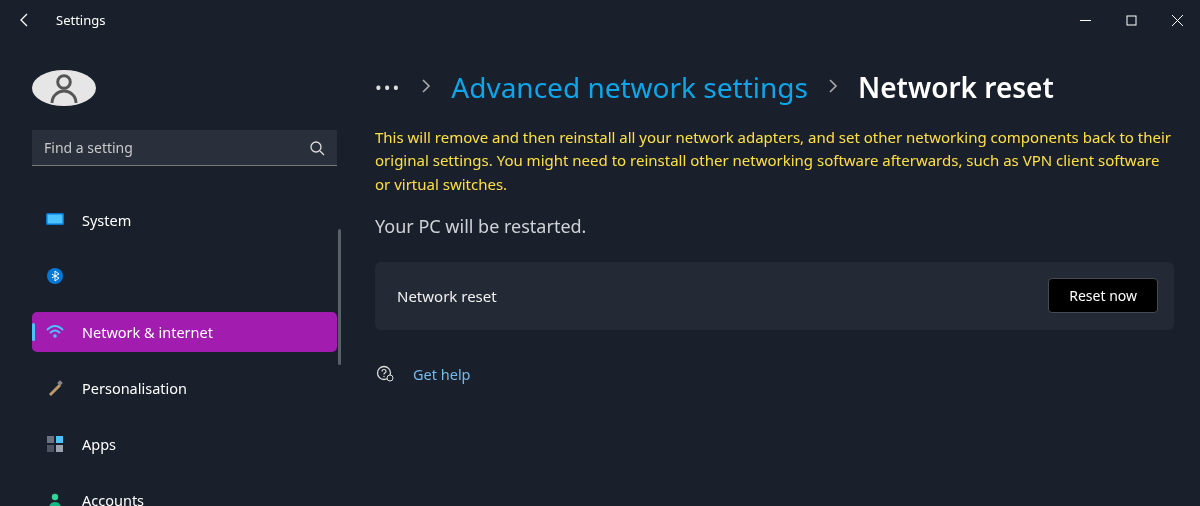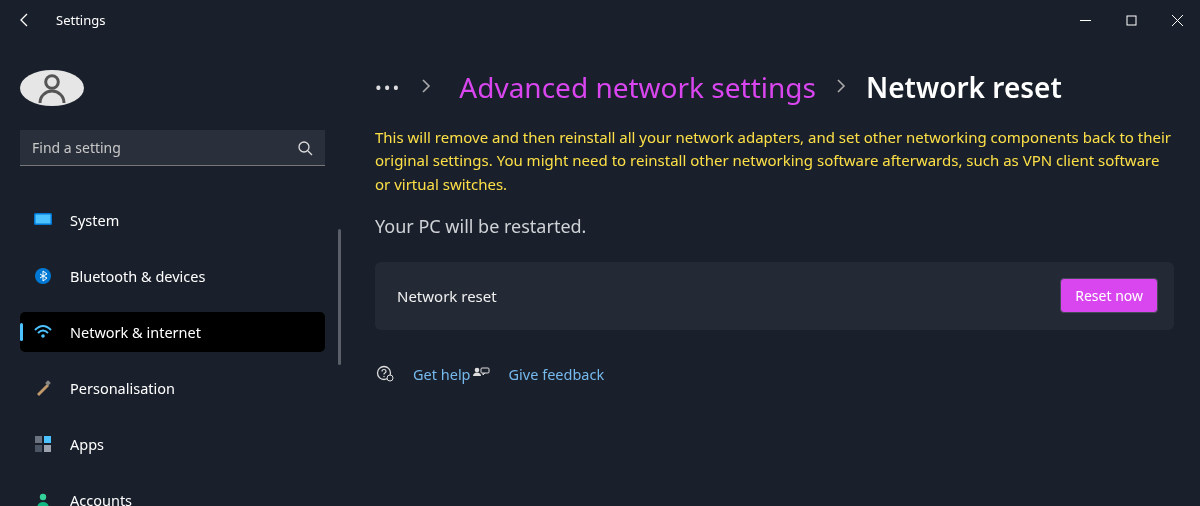--- a/index.html
+++ b/index.html
@@ -8,46 +8,46 @@
 
     .titlebar { height:40px; display:flex; align-items:center; }
     .back-btn { width:50px; display:flex; justify-content:center; align-items:center; height:100%; cursor:pointer; }
     .title { font-size:13px; font-weight:400; margin-left:6px; }
     .win-controls { margin-left:auto; display:flex; height:100%; }
     .win-btn { width:46px; display:flex; align-items:center; justify-content:center; cursor:pointer; }
     .win-btn svg { stroke:#fff; fill:none; }
 
     .body { flex:1; display:flex; overflow:hidden; }
 
-    .sidebar { width:335px; padding-left:20px; flex-shrink:0; display:flex; flex-direction:column; }
+    .sidebar { width:335px; padding-left:32px; flex-shrink:0; display:flex; flex-direction:column; }
     .avatar { width:64px; height:64px; border-radius:50%; background:#e6e6e6; display:flex; align-items:center; justify-content:center; margin:30px 0 24px 0; }
     .avatar svg { stroke:#555; fill:none; stroke-width:2; }
     .search-wrap { position:relative; width:305px; margin-bottom:34px; }
     .search-input { width:100%; height:36px; background:#2a303b; border:none; border-bottom:1px solid #777; color:#e8e8e8; padding:0 40px 0 12px; font-size:14px; }
     .search-input::placeholder { color:#c8c8c8; }
     .search-icon { position:absolute; right:12px; top:9px; }
     .nav { display:flex; flex-direction:column; gap:16px; position:relative; }
     .nav-item { display:flex; align-items:center; height:40px; padding-left:14px; border-radius:5px; cursor:pointer; width:305px; font-size:14.5px; gap:18px; }
-    .nav-item.active { background:#000000; }
+    .nav-item.active { background:#a21caf; }
     .nav-item.active::before { content:""; position:absolute; left:0; width:3px; height:18px; background:#4cc2ff; border-radius:2px; margin-top:0; }
     .nav-icon { width:18px; height:18px; display:flex; align-items:center; justify-content:center; }
 
     .divider-track { position:absolute; top:229px; left:338px; width:3px; height:136px; background:#5a5f68; border-radius:2px; }
 
     .main { flex:1; padding:28px 26px 0 40px; overflow:hidden; }
     .breadcrumb { display:flex; align-items:center; gap:20px; margin-bottom:20px; }
     .bc-more { letter-spacing:2px; font-size:18px; color:#ddd; cursor:pointer; }
     .bc-chev { color:#aaa; }
-    .bc-parent { font-size:28px; color:#d946ef; cursor:pointer;margin-left:8px; }
+    .bc-parent { font-size:28px; color:#0ea5e9; cursor:pointer; }
     .bc-current { font-size:28px; font-weight:600; }
     .desc { color:#fde047; font-size:15px; line-height:1.55; margin-bottom:18px; max-width:820px; }
     .restart-note { color:#cfd2d6; font-size:18px; margin-bottom:24px; }
     .card { background:#242a35; border-radius:6px; height:68px; display:flex; align-items:center; padding:0 16px; justify-content:space-between; margin-bottom:34px; }
     .card-label { font-size:15px; color:#f0f0f0; padding-left:6px; }
-    .reset-btn { background:#d946ef; border:1px solid #454b55; color:#fff; font-size:14px; padding:7px 14px; border-radius:4px; cursor:pointer; }
+    .reset-btn { background:#000000; border:1px solid #454b55; color:#fff; font-size:14px; padding:7px 20px; border-radius:4px; cursor:pointer; }
     .help-links { display:flex; flex-direction:row; }
     .help-row { display:flex; align-items:center; gap:18px; }
     .help-icon { width:20px; height:20px; display:flex; align-items:center; justify-content:center; }
     .help-row a { color:#76b9ed; text-decoration:none; font-size:14.5px; cursor:pointer; }
   </style>
 </head>
 <body>
 
 <div class="window">
   <div class="titlebar">
@@ -104,21 +104,20 @@
             </span>
           <span>System</span>
         </div>
         <div class="nav-item">
           <span class="nav-icon">
               <svg width="16" height="16" viewBox="0 0 16 16">
                 <circle cx="8" cy="8" r="8" fill="#0078d4"></circle>
                 <path d="M8 3v10l4-3-4-2 4-2-4-3z M8 8l-3 2 M8 8l-3-2" stroke="#fff" stroke-width="1" fill="none"></path>
               </svg>
             </span>
-          <span>Bluetooth &amp; devices</span>
         </div>
         <div class="nav-item active">
           <span class="nav-icon">
               <svg width="18" height="14" viewBox="0 0 18 14">
                 <path d="M1 5 Q9 -3 17 5" stroke="#4cc2ff" stroke-width="2" fill="none"></path>
                 <path d="M4 8 Q9 3 14 8" stroke="#4cc2ff" stroke-width="2" fill="none"></path>
                 <circle cx="9" cy="11" r="1.8" fill="#4cc2ff"></circle>
               </svg>
             </span>
           <span>Network &amp; internet</span>
@@ -183,27 +182,16 @@
           <span class="help-icon">
               <svg width="18" height="18" viewBox="0 0 18 18">
                 <circle cx="8" cy="8" r="6.5" stroke="#ddd" stroke-width="1.3" fill="none"></circle>
                 <path d="M6 6.5c0-1.2 1-2 2-2s2 .8 2 2c0 1-.8 1.3-1.5 1.8-.5.4-.5.7-.5 1.2" stroke="#ddd" stroke-width="1.2" fill="none"></path>
                 <circle cx="8" cy="11.5" r=".7" fill="#ddd"></circle>
                 <circle cx="14" cy="13" r="3" fill="#1a202b" stroke="#ddd" stroke-width="1"></circle>
               </svg>
             </span>
           <a>Get help</a>
         </div>
-        <div class="help-row">
-          <span class="help-icon">
-              <svg width="18" height="18" viewBox="0 0 18 18">
-                <circle cx="5" cy="5" r="2.3" fill="#ddd"></circle>
-                <path d="M1 11c0-2 1.8-3.5 4-3.5s4 1.5 4 3.5" fill="#ddd"></path>
-                <rect x="9" y="3" width="8" height="5" rx="1" stroke="#ddd" fill="none"></rect>
-                <path d="M11 8v2l2-2" stroke="#ddd" fill="none"></path>
-              </svg>
-            </span>
-          <a>Give feedback</a>
-        </div>
       </div>
     </div>
   </div>
 </div>
 
 </body></html>

